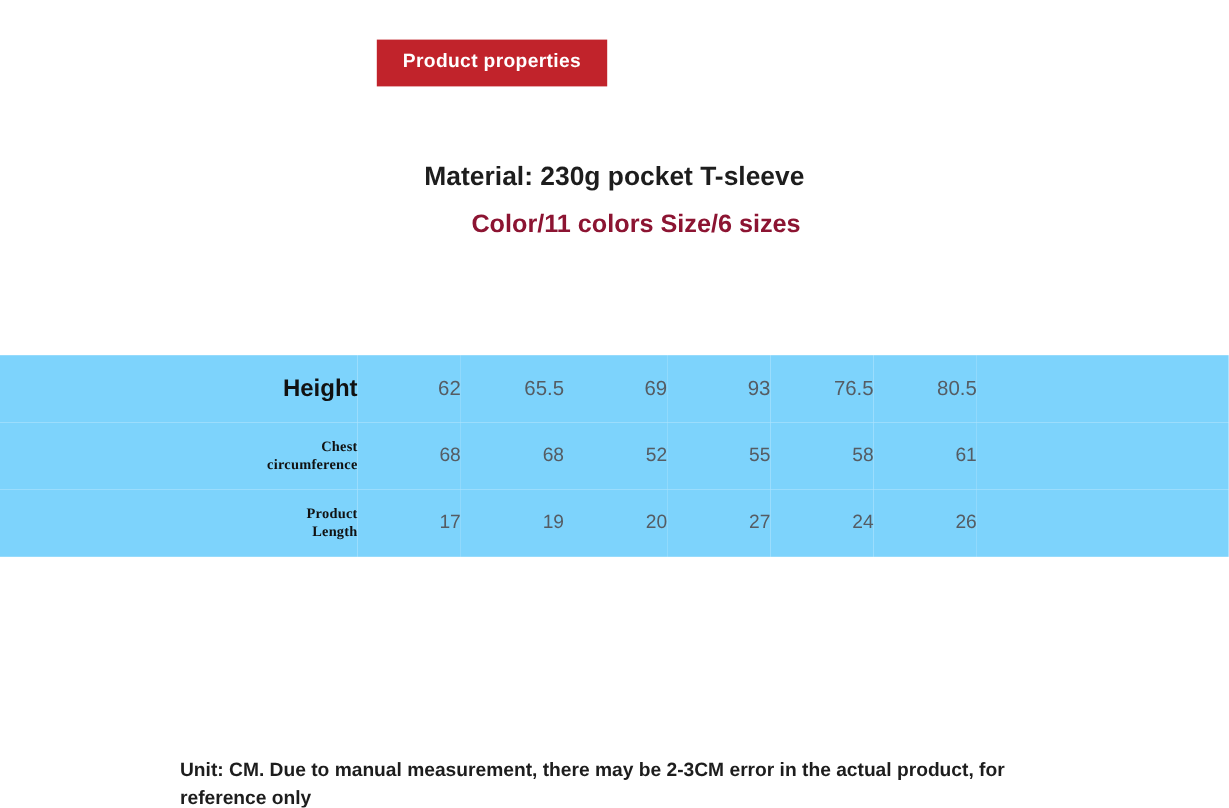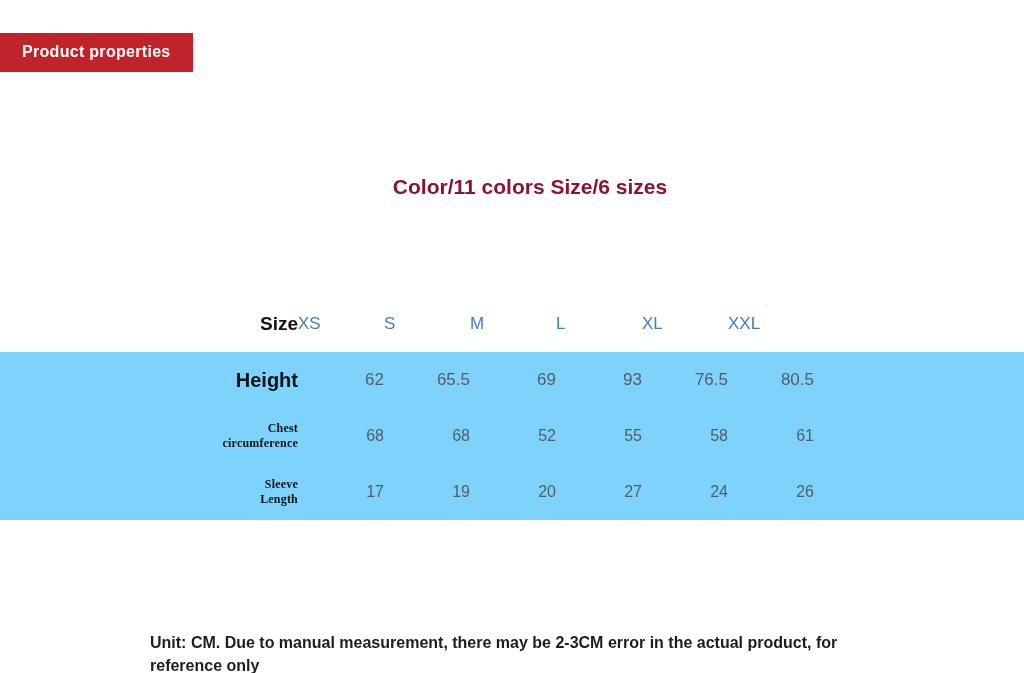--- a/index.html
+++ b/index.html
@@ -21,21 +21,21 @@
     width: 1024px;
     height: 673px;
   }
 
   
   .badge-wrap {
     position: absolute;
     top: 33px;
     left: 0;
     width: 820px;
-    text-align: left;
+    text-align: center;
   }
   .badge {
     display: inline-block;
     background: #c1232b;
     color: #ffffff;
     font-weight: bold;
     font-size: 16px;
     letter-spacing: 0.3px;
     padding: 11px 22px 12px 22px;
     line-height: 1;
@@ -135,44 +135,35 @@
 </style>
 </head>
 <body>
 
 <div class="page">
 
   <div class="badge-wrap">
     <span class="badge">Product properties</span>
   </div>
 
+  <div class="intro intro-material">Material: 230g pocket T-sleeve</div>
   <div class="intro intro-colors">Color/11 colors Size/6 sizes</div>
 
   <table class="table">
     <colgroup>
       <col class="c-label">
       <col class="c-val">
       <col class="c-val">
       <col class="c-val">
       <col class="c-val">
       <col class="c-val">
       <col class="c-val">
       <col class="c-pad">
     </colgroup>
     <tbody>
-      <tr>
-        <td class="lbl lbl-size">Size</td>
-        <td class="hdr">XS</td>
-        <td class="hdr">S</td>
-        <td class="hdr">M</td>
-        <td class="hdr">L</td>
-        <td class="hdr">XL</td>
-        <td class="hdr">XXL</td>
-        <td></td>
-      </tr>
 
       <tr class="shade">
         <td class="lbl lbl-height">Height</td>
         <td class="val val-height">62</td>
         <td class="val val-height">65.5</td>
         <td class="val val-height">69</td>
         <td class="val val-height">93</td>
         <td class="val val-height">76.5</td>
         <td class="val val-height">80.5</td>
         <td></td>
@@ -188,21 +179,21 @@
         <td class="val">52</td>
         <td class="val">55</td>
         <td class="val">58</td>
         <td class="val">61</td>
         <td></td>
       </tr>
 
 
       <tr class="shade">
         <td class="lbl lbl-small">
-          <div>Sleeve</div>
+          <div>Product</div>
           <div>Length</div>
         </td>
         <td class="val">17</td>
         <td class="val">19</td>
         <td class="val">20</td>
         <td class="val">27</td>
         <td class="val">24</td>
         <td class="val">26</td>
         <td></td>
       </tr>

